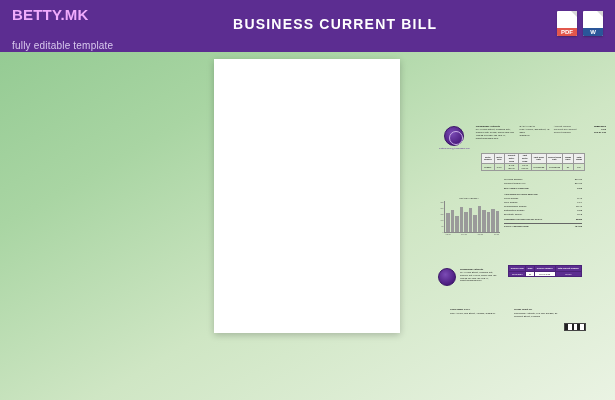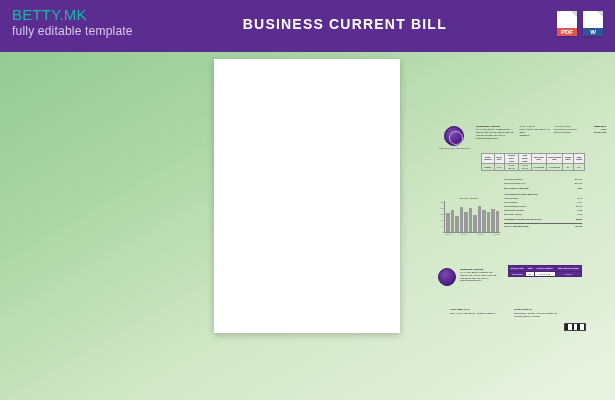--- a/index.html
+++ b/index.html
@@ -18,30 +18,30 @@
     top: 0; left: 0; right: 0;
     height: 52px;
     background: #5c2d91;
     display: flex;
     align-items: flex-start;
     justify-content: space-between;
     padding: 7px 12px 0 12px;
   }
   .brand-block { display: flex; flex-direction: column; }
   .brand-logo {
-    color: #14b8a6;
+    color: #f0abfc;
     font-size: 15px;
-    font-weight: normal;
+    font-weight: bold;
     letter-spacing: 0.2px;
     line-height: 1.1;
   }
   .brand-sub {
-    margin-top: 0;
+    margin-top: 16px;
     color: #d9c9ee;
-    font-size: 12px;
+    font-size: 10px;
     letter-spacing: 0.2px;
   }
   .header-title {
     color: #ffffff;
     font-size: 14px;
     font-weight: bold;
     letter-spacing: 1.2px;
     margin-top: 9px;
   }
   .file-icons { display: flex; gap: 6px; margin-top: 4px; }

